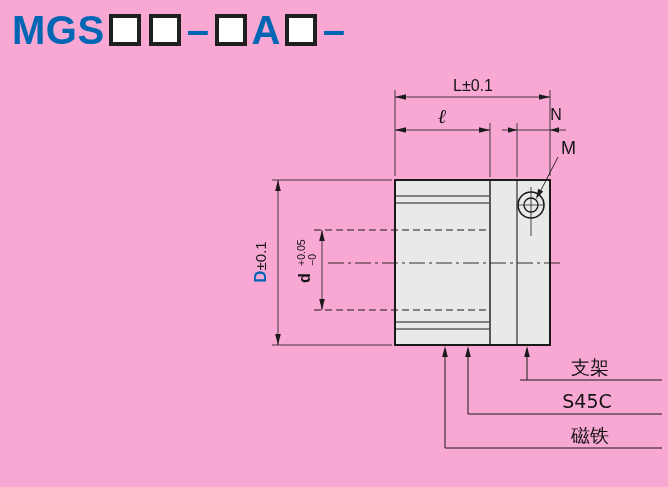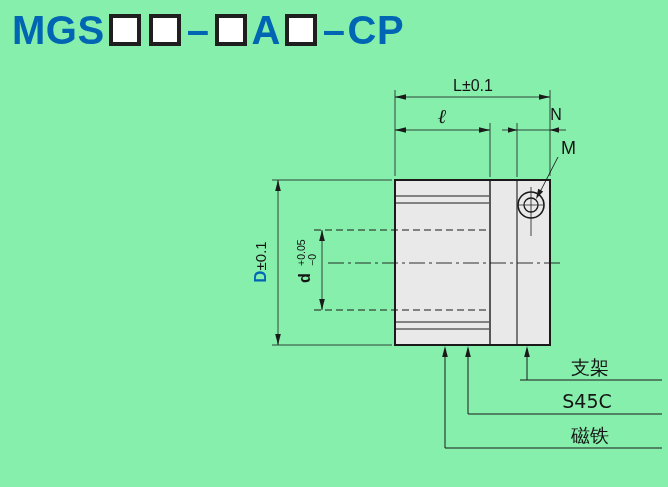--- a/index.html
+++ b/index.html
@@ -1,17 +1,17 @@
 <!DOCTYPE html>
 <html style="--accent: #0066b3;"><head>
 <meta charset="utf-8">
 <style>
   html,body { margin:0; padding:0; background:#fff; }
   .page {
-    position:relative; width:668px; height:487px; background:#86efac;
+    position:relative; width:668px; height:487px; background:#f9a8d4;
     font-family:"Liberation Sans", sans-serif; overflow:hidden;
   }
   .title {
     position:absolute; left:12px; top:6px; height:48px;
     display:flex; align-items:center; font-weight:bold; font-size:40px;
     letter-spacing:0.5px; white-space:nowrap;
   }
   .blue { color: var(--accent, #0066b3); }
   .sq {
     display:inline-block; width:24px; height:24px;
@@ -33,21 +33,20 @@
 
   <div class="title">
     <span class="blue">MGS</span>
     <span class="sq"></span>
     <span class="sq"></span>
     <span class="blue dash">–</span>
     <span class="sq"></span>
     <span class="blue">A</span>
     <span class="sq"></span>
     <span class="blue dash">–</span>
-    <span class="blue">CP</span>
   </div>
 
   <svg class="drawing" width="668" height="487" viewBox="0 0 668 487">
 
     <rect x="395" y="180" width="155" height="165" stroke="#1a1a1a" stroke-width="2" fill="#e9e9e9"></rect>
     <line x1="490" y1="181" x2="490" y2="344" stroke="#1a1a1a" stroke-width="1.4"></line>
     <line x1="517" y1="181" x2="517" y2="344" stroke="#1a1a1a" stroke-width="1.1"></line>
 
     <g stroke="#1a1a1a" stroke-width="1">
       <line x1="396" y1="196" x2="489" y2="196"></line>

